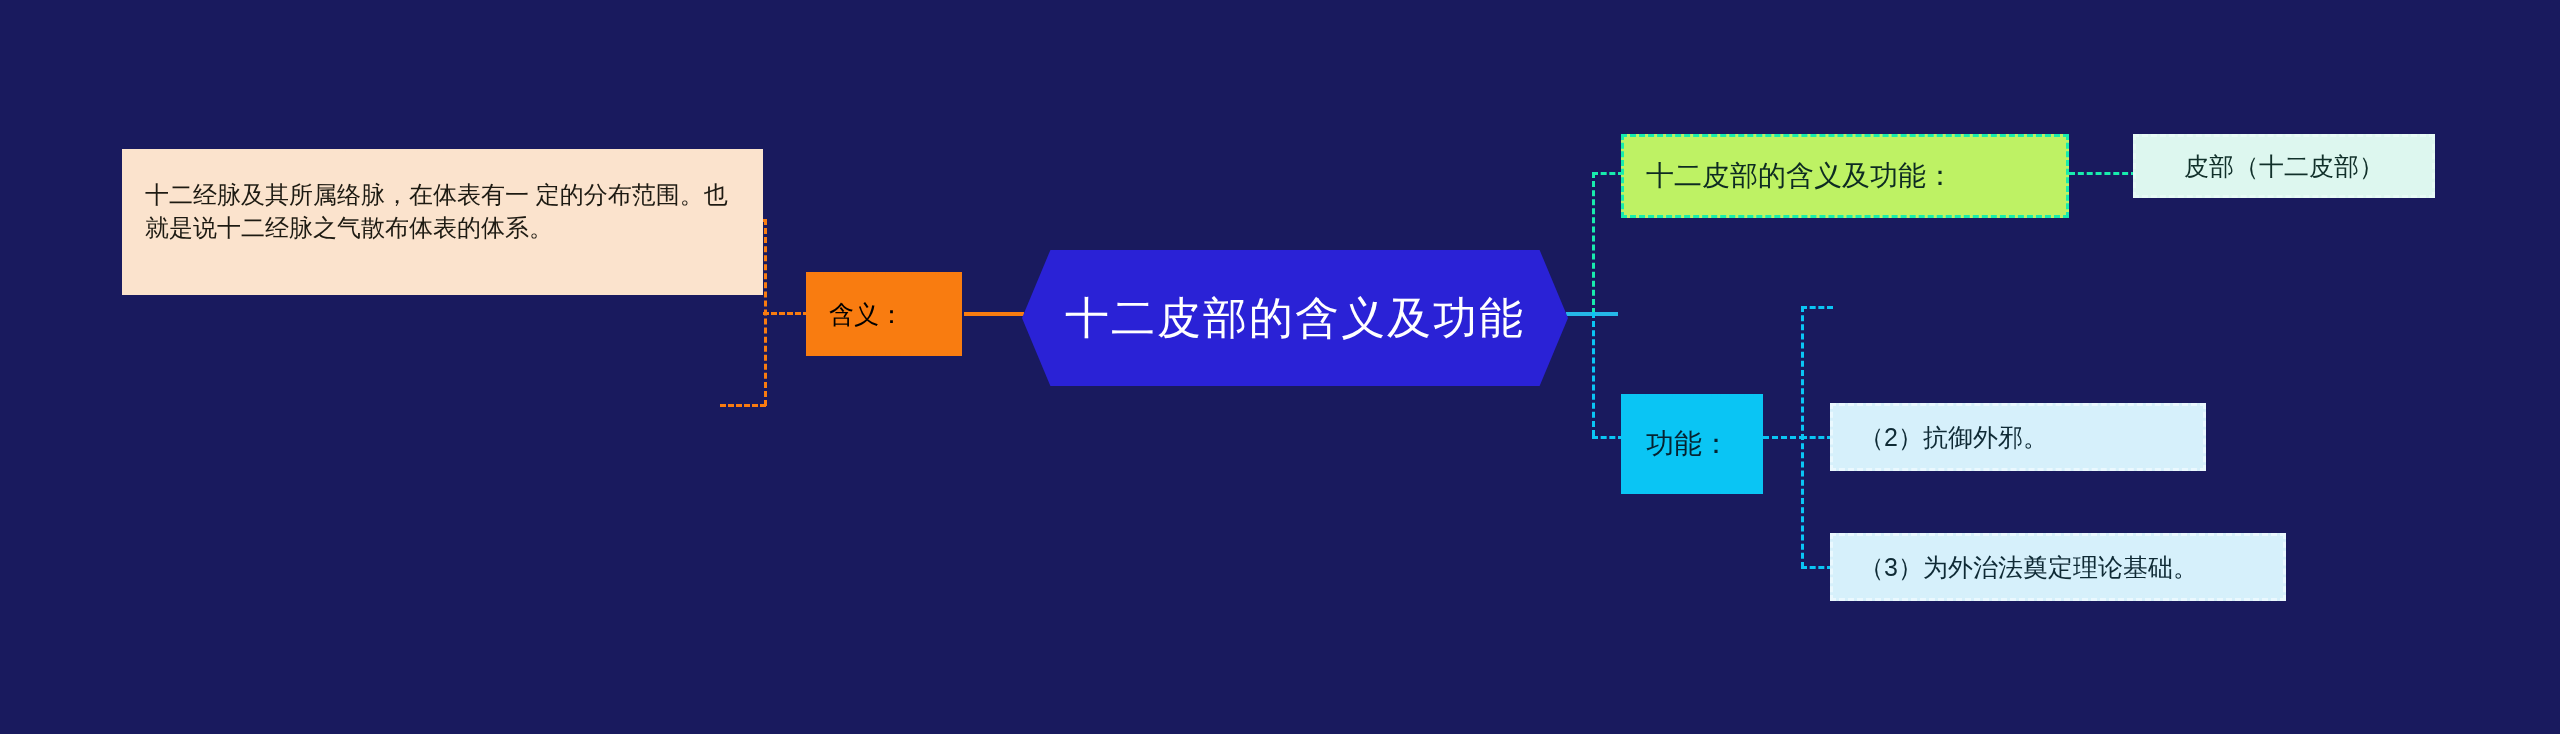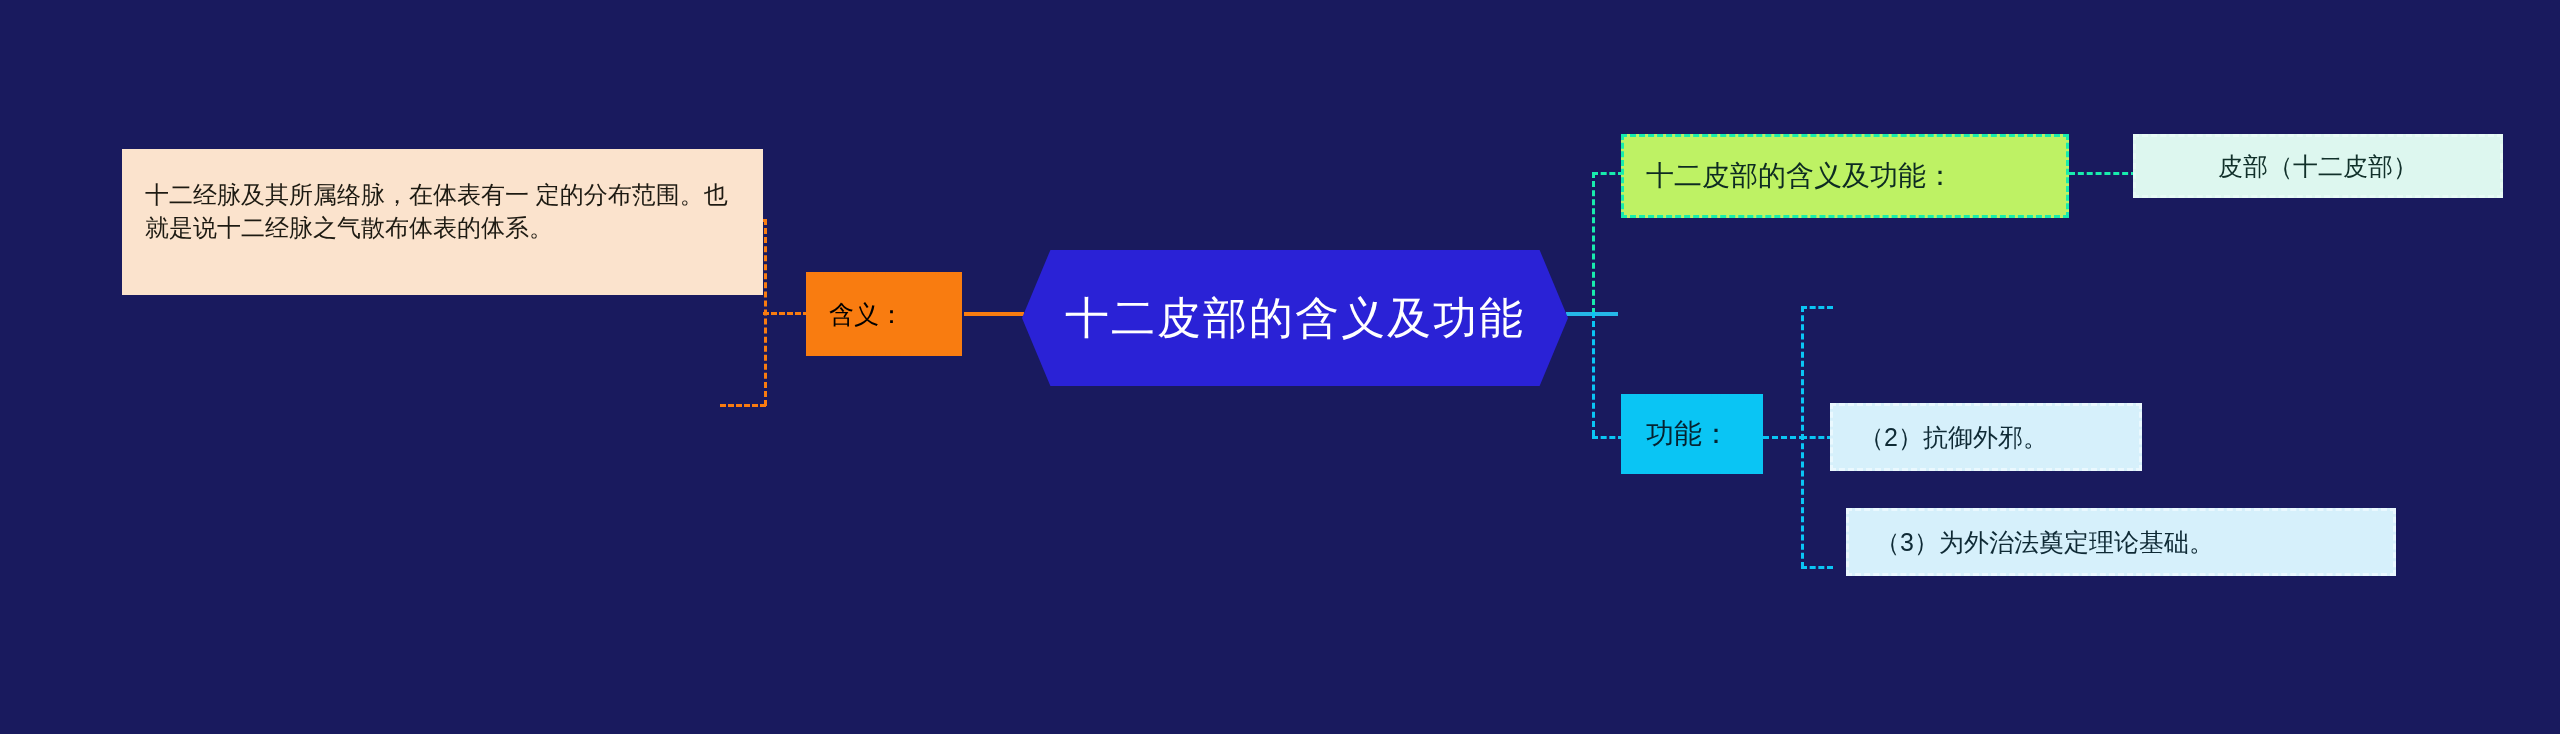--- a/index.html
+++ b/index.html
@@ -96,50 +96,50 @@
     background: #bef264;
     border: 3px dashed #18ecad;
     color: #0d2b22;
     font-size: 28px;
     padding-left: 22px;
   }
   .n-func {
     left: 1621px;
     top: 394px;
     width: 142px;
-    height: 80px;
+    height: 100px;
     background: #0ac5f4;
     border: 3px dashed #0ac5f4;
     color: #062230;
     font-size: 28px;
     padding-left: 22px;
   }
   .leaf-mint {
     background: #ddf7ef;
     border: 3px dashed #e7fbf5;
     color: #11302a;
     font-size: 25px;
     justify-content: center;
   }
   .n-pibu {
     left: 2133px;
     top: 134px;
-    width: 370px;
+    width: 302px;
     height: 64px;
   }
   .leaf-ice {
     background: #d6f0fb;
     border: 3px dashed #eaf8fe;
     color: #0f2a35;
     font-size: 25px;
     padding-left: 26px;
   }
   .n-f1 { left: 1830px; top: 273px; width: 620px; height: 68px; }
-  .n-f2 { left: 1830px; top: 403px; width: 312px; height: 68px; }
-  .n-f3 { left: 1830px; top: 508px; width: 550px; height: 68px; margin-left: 16px; }
+  .n-f2 { left: 1830px; top: 403px; width: 376px; height: 68px; }
+  .n-f3 { left: 1830px; top: 533px; width: 456px; height: 68px; }
 
   
   .conn {
     position: absolute;
   }
   .h-dash {
     border-top-width: 3px;
     border-top-style: dashed;
     height: 0;
   }

